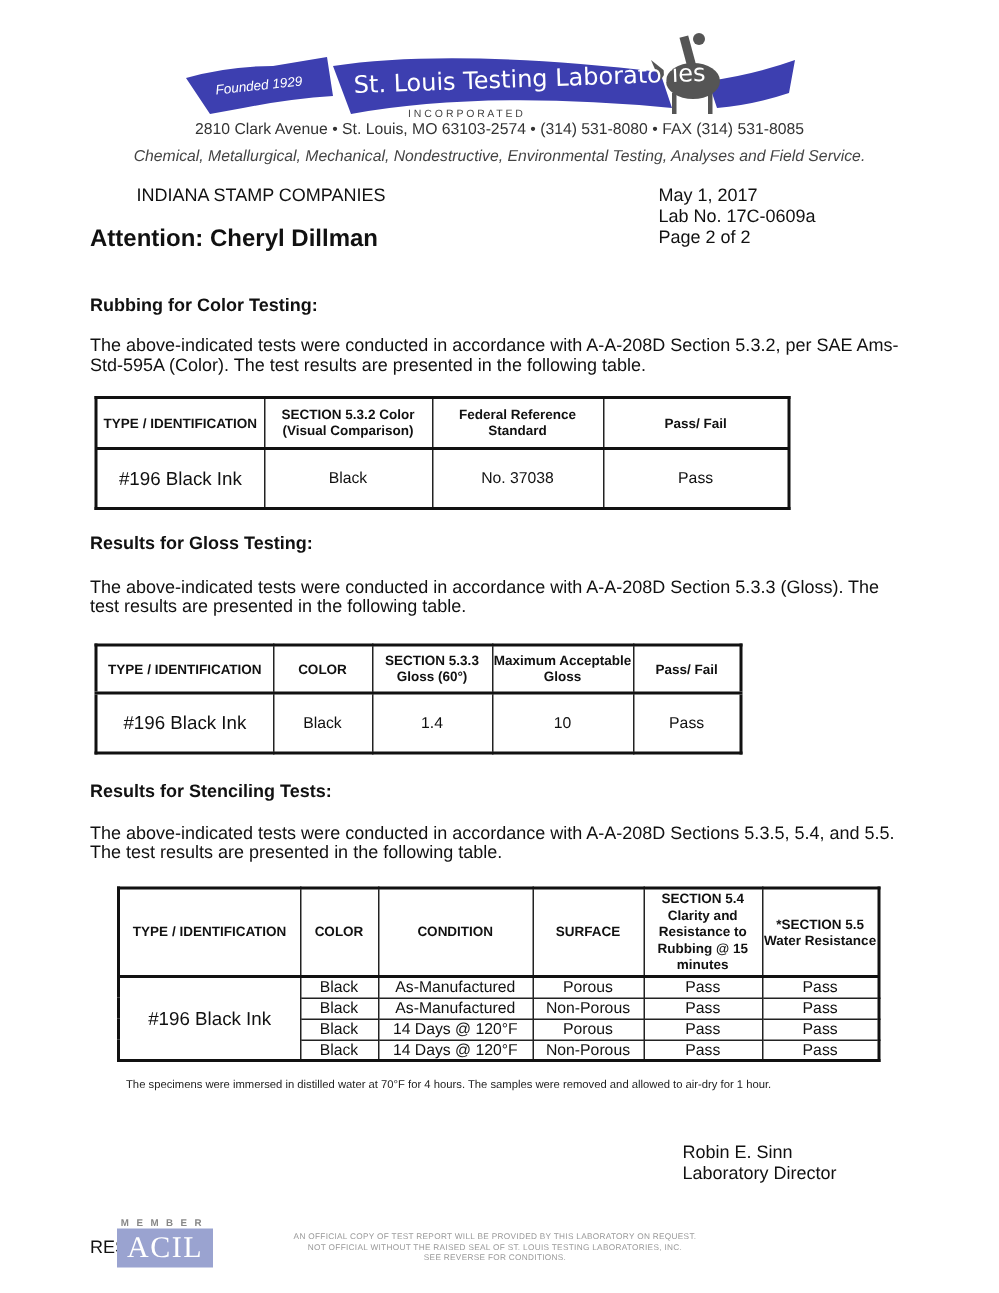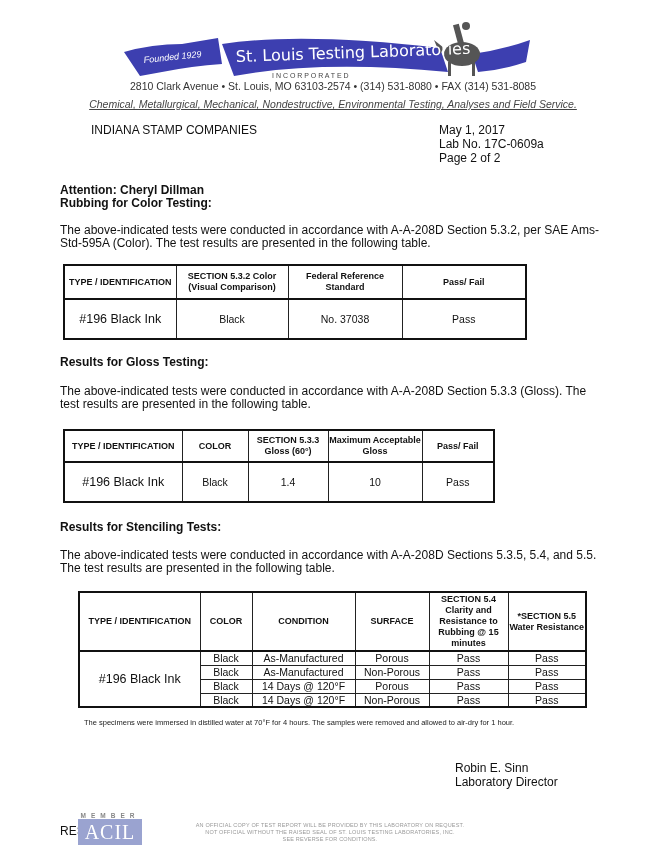--- a/index.html
+++ b/index.html
@@ -2,24 +2,24 @@
 <html><head>
   <meta charset="utf-8">
   <style>
     html, body { margin: 0; padding: 0; background: #ffffff; }
     body { width: 666px; height: 862px; position: relative; overflow: hidden; font-family: "Liberation Sans", sans-serif; color: #111; }
     .abs { position: absolute; }
 
     
     .banner { position: absolute; left: 122px; top: 14px; width: 410px; height: 70px; }
     .addr { left: 0; width: 666px; top: 80px; text-align: center; font-size: 10.5px; color: #333; }
-    .tagline { left: 0; width: 666px; top: 98px; text-align: center; font-size: 10.5px; font-style: italic; color: #444; text-decoration: underline; }
+    .tagline { left: 0; width: 666px; top: 98px; text-align: center; font-size: 10.5px; font-style: italic; color: #444; }
 
     .company { left: 60px; top: 123px; font-size: 12px; font-weight: normal; margin-left: 31px; }
-    .attention { left: 60px; top: 151px; font-size: 12px; font-weight: bold; margin-top: 32px; }
+    .attention { left: 60px; top: 151px; font-size: 16px; font-weight: bold; }
     .meta { left: 439px; top: 123px; font-size: 12px; line-height: 14px; }
 
     .h { left: 60px; font-size: 12px; font-weight: bold; }
     .p { left: 60px; font-size: 12px; line-height: 13px; width: 540px; }
 
     table.t { position: absolute; border-collapse: collapse; font-family: "Liberation Sans", sans-serif; }
     table.t th, table.t td { border: 1px solid #222; text-align: center; padding: 0; }
     table.t th { font-size: 9px; font-weight: bold; line-height: 11px; }
     table.t td { font-size: 10.5px; }
     table.t { border: 2px solid #111; }

